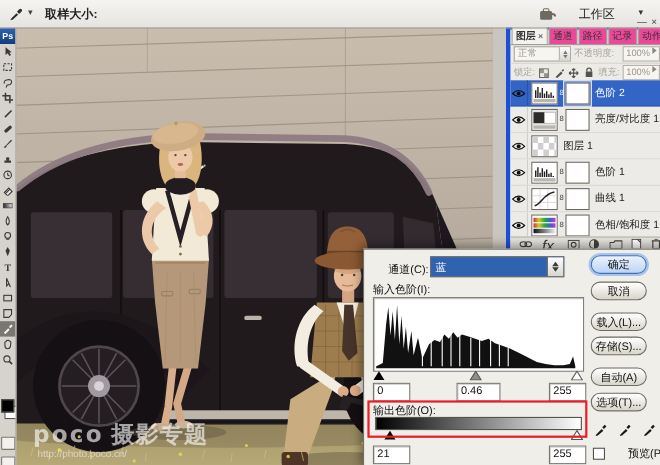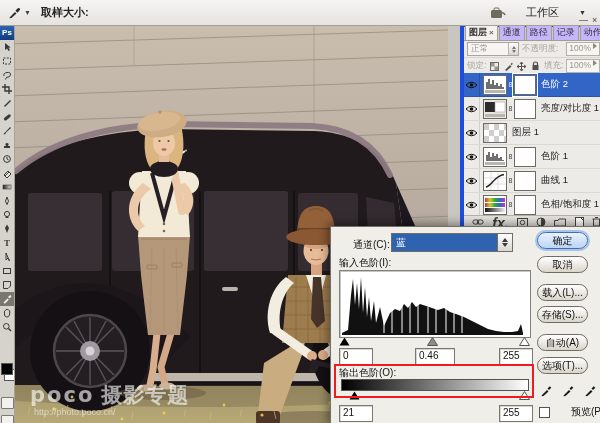--- a/index.html
+++ b/index.html
@@ -40,21 +40,21 @@
   #wm-line2{font-size:9px;margin-top:2px;margin-left:4px;color:rgba(255,255,255,.55)}
 
   
   #right-shelf{position:absolute;left:448px;top:25px;width:152px;height:398px;background:#c9c5bf;z-index:2}
   #panel-win-controls{position:absolute;left:579px;top:15px;z-index:40;font-size:9px;color:#444;display:flex;gap:4px}
 
   
   #layers-panel{position:absolute;left:460px;top:23px;width:139px;height:203px;background:#edebe7;
     border:4px solid #1d4ed8;z-index:10;font-size:9px;color:#222}
   #lp-tabs{height:13px;display:flex;background:#cdcac4;border-bottom:1px solid #a29e96;align-items:flex-end}
-  .lp-tab{padding:1px 3px;border:1px solid #a29e96;border-bottom:none;background:#c4b5fd;
+  .lp-tab{padding:1px 3px;border:1px solid #a29e96;border-bottom:none;background:#ec4899;
     font-size:9px;white-space:nowrap;border-radius:2px 2px 0 0;margin-left:1px;color:#333}
   .lp-tab.active{background:#f4f2ee;font-weight:bold}
   .lp-tab .x{color:#666;margin-left:2px;font-size:8px}
   .lp-row{height:16px;display:flex;align-items:center;border-bottom:1px solid #d8d5cf;padding:0 3px;gap:3px}
   .mini-combo{height:12px;width:50px;border:1px solid #aaa69e;background:#f6f5f2;display:flex;align-items:center}
   .mini-combo .val{flex:1;padding:0 3px;color:#9b978f;font-size:8.5px}
   .mini-combo .spin{width:9px;height:100%}
   .mini-combo .tri-u{border-left-width:2px;border-right-width:2px;border-bottom-width:3px;border-bottom-color:#777}
   .mini-combo .tri-d{border-left-width:2px;border-right-width:2px;border-top-width:3px;border-top-color:#777}
   .dim-label{color:#a9a69e;font-size:8.5px;white-space:nowrap}
@@ -69,21 +69,21 @@
   .eye-cell{width:15px;height:100%;border-right:1px solid #d2cfc9;display:flex;align-items:center;justify-content:center;flex:none}
   .layer-row.selected .eye-cell{border-right-color:#2a54a6}
   .thumb{width:22px;height:18px;border:1px solid #6d6a64;background:#fff;margin-left:3px;flex:none;overflow:hidden}
   .mask-link{width:7px;text-align:center;font-size:7px;color:#444;flex:none}
   .layer-row.selected .mask-link{color:#dce6f8}
   .mask-thumb{width:20px;height:18px;border:1px solid #6d6a64;background:#fff;flex:none}
   .mask-thumb.targeted{outline:1px solid #fff;outline-offset:1px}
   .layer-name{margin-left:5px;white-space:nowrap;overflow:hidden}
   #lp-bottom{position:absolute;left:0;bottom:0;width:137px;height:14px;border-top:1px solid #b7b3ab;
     background:#e4e2dd;display:flex;align-items:center;justify-content:space-around;padding:0 4px}
-  #lp-bottom .fx{font-size:14px;font-style:italic;font-weight:bold;color:#3c3a36}
+  #lp-bottom .fx{font-size:14px;font-style:italic;font-weight:normal;color:#3c3a36}
 
   
   #levels-dialog{position:absolute;left:330px;top:226px;width:280px;height:200px;background:#f0eee9;
     border:1px solid #716f67;border-bottom:none;box-shadow:-3px -3px 8px rgba(0,0,0,.35);z-index:50;font-size:10px;color:#111}
   .dlg-label{position:absolute;font-size:10px;color:#111;white-space:nowrap}
   #channel-select{position:absolute;left:60px;top:6px;width:120px;height:17px;border:1px solid #6f6d65;
     background:#2f63b0;color:#fff;display:flex;align-items:center}
   #channel-select .val{flex:1;padding:0 4px;font-size:10px}
   #channel-select .spin{width:14px;height:100%;border-left:1px solid #6f6d65}
   #histogram-box{position:absolute;left:8px;top:43px;width:190px;height:66px;background:#fff;

